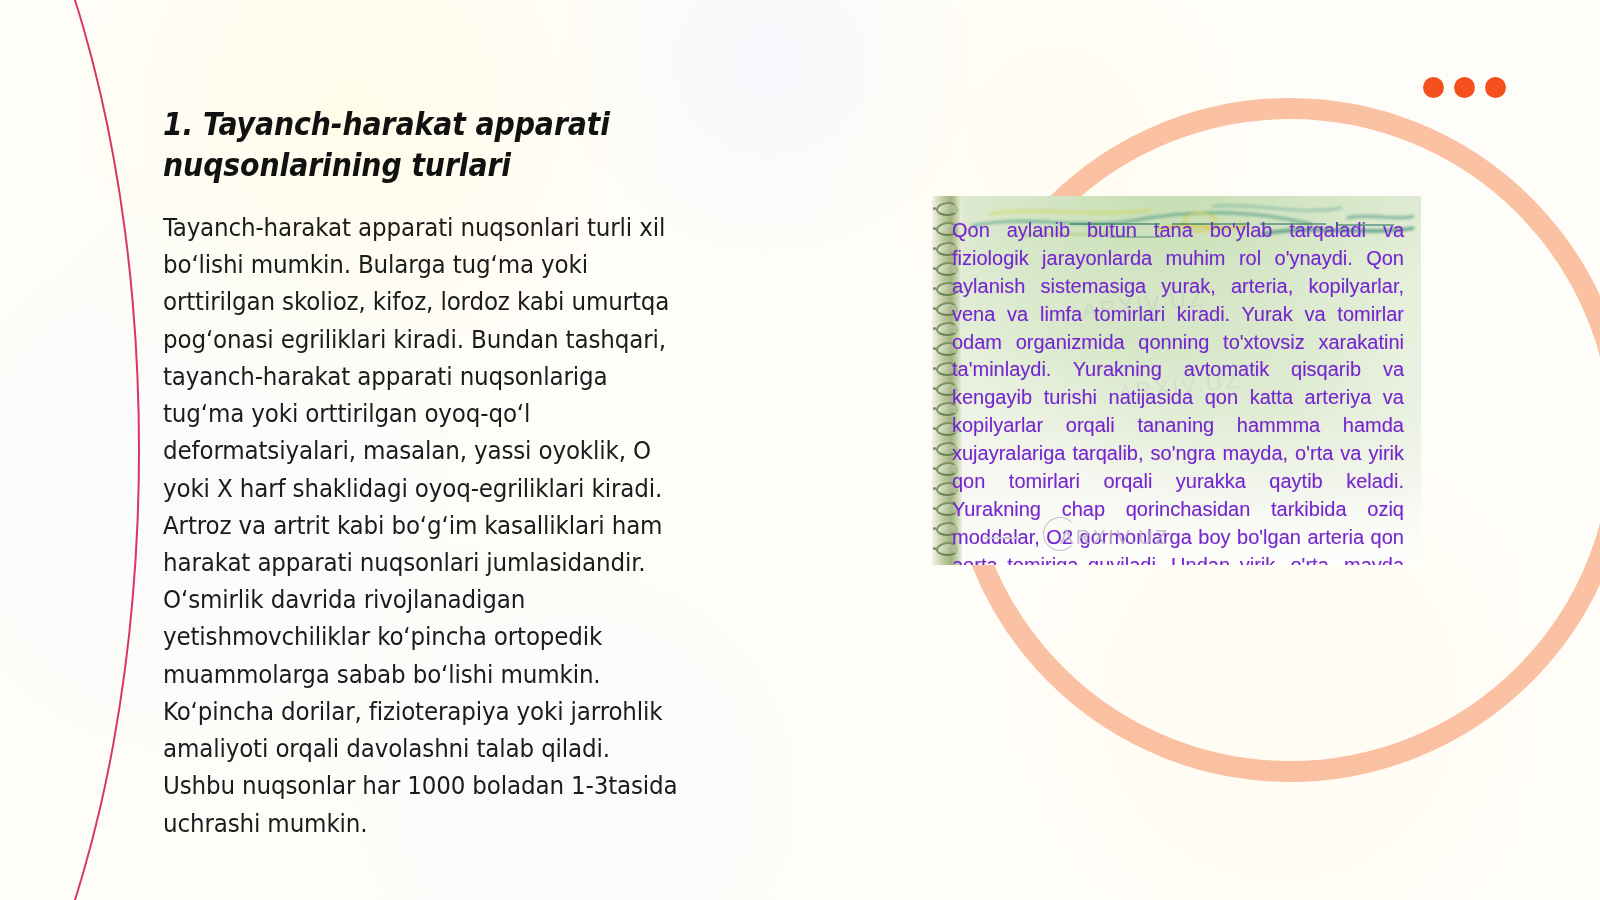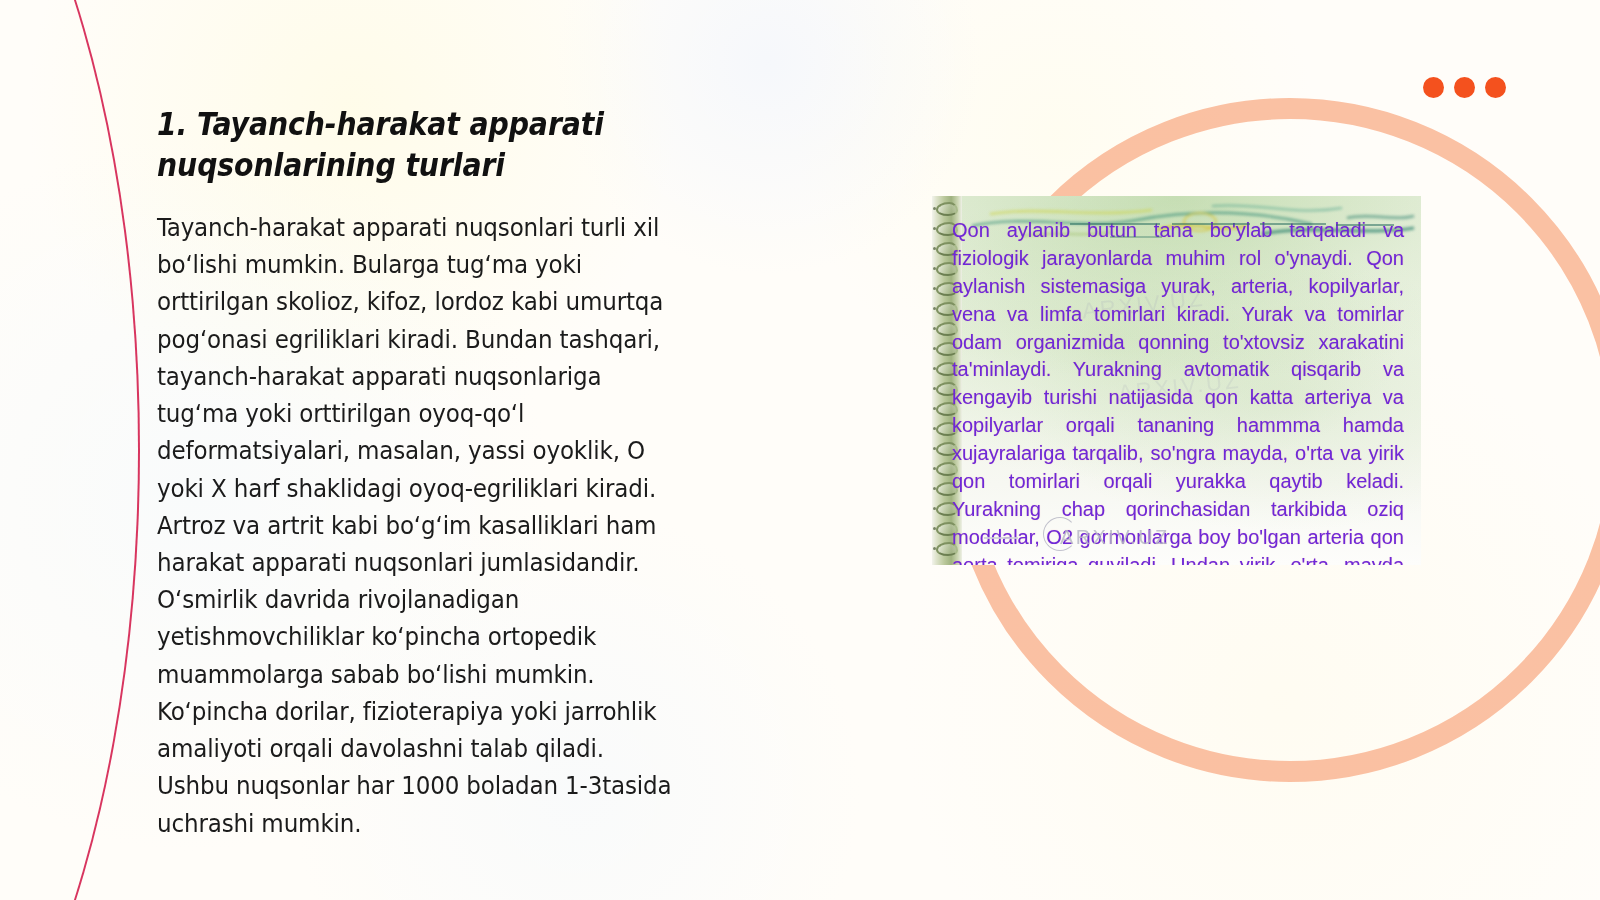--- a/index.html
+++ b/index.html
@@ -68,21 +68,21 @@
   #dots-group .dot {
     width: 21px;
     height: 21px;
     border-radius: 50%;
     background: #f4511e;
   }
 
   
   #text-column {
     position: absolute;
-    left: 157px;
+    left: 163px;
     top: 104px;
     width: 690px;
   }
 
   #slide-title {
     font-family: "DejaVu Sans Condensed", "Liberation Sans Narrow", "Liberation Sans", sans-serif;
     font-weight: 700;
     font-style: italic;
     font-size: 31.5px;
     line-height: 1.30;

